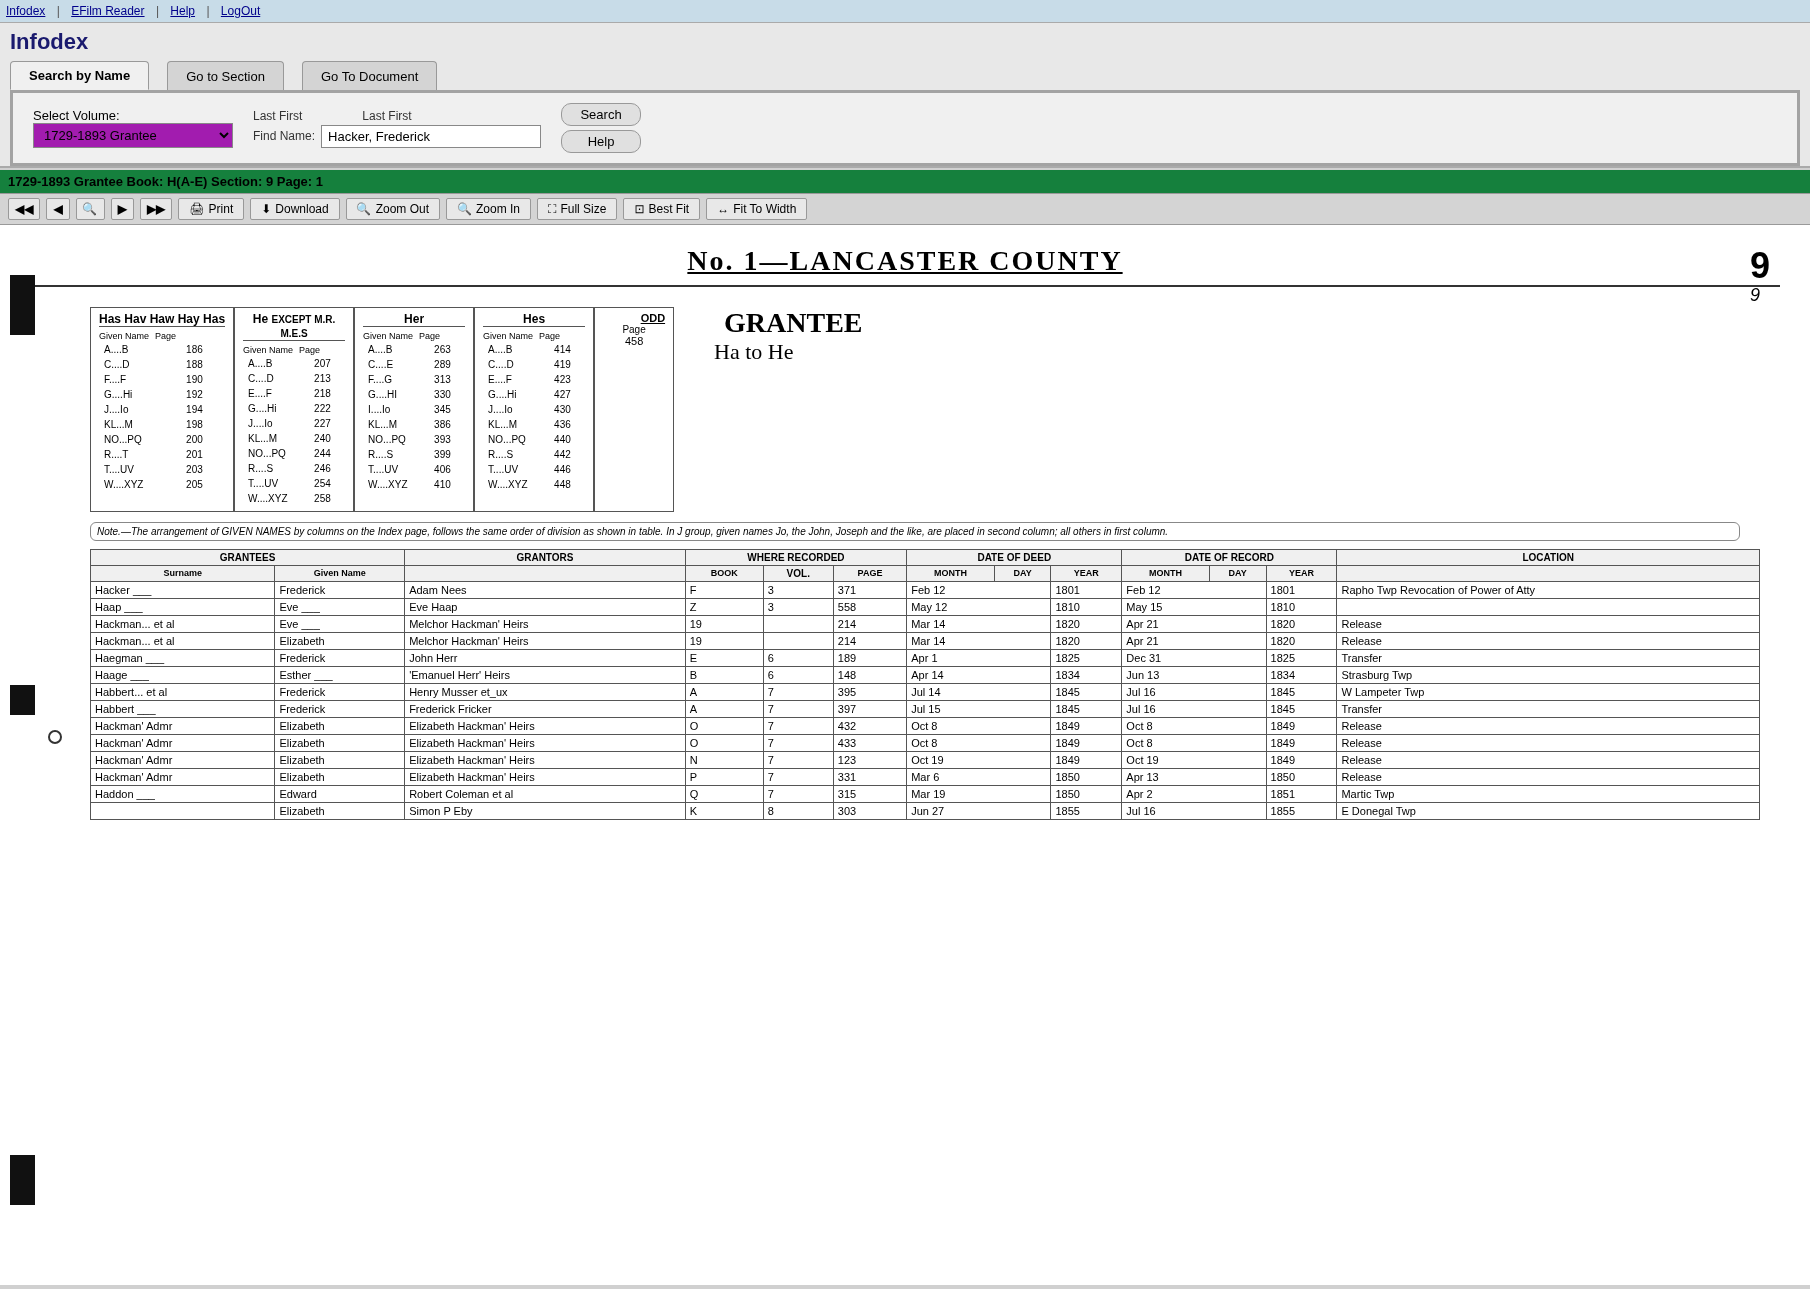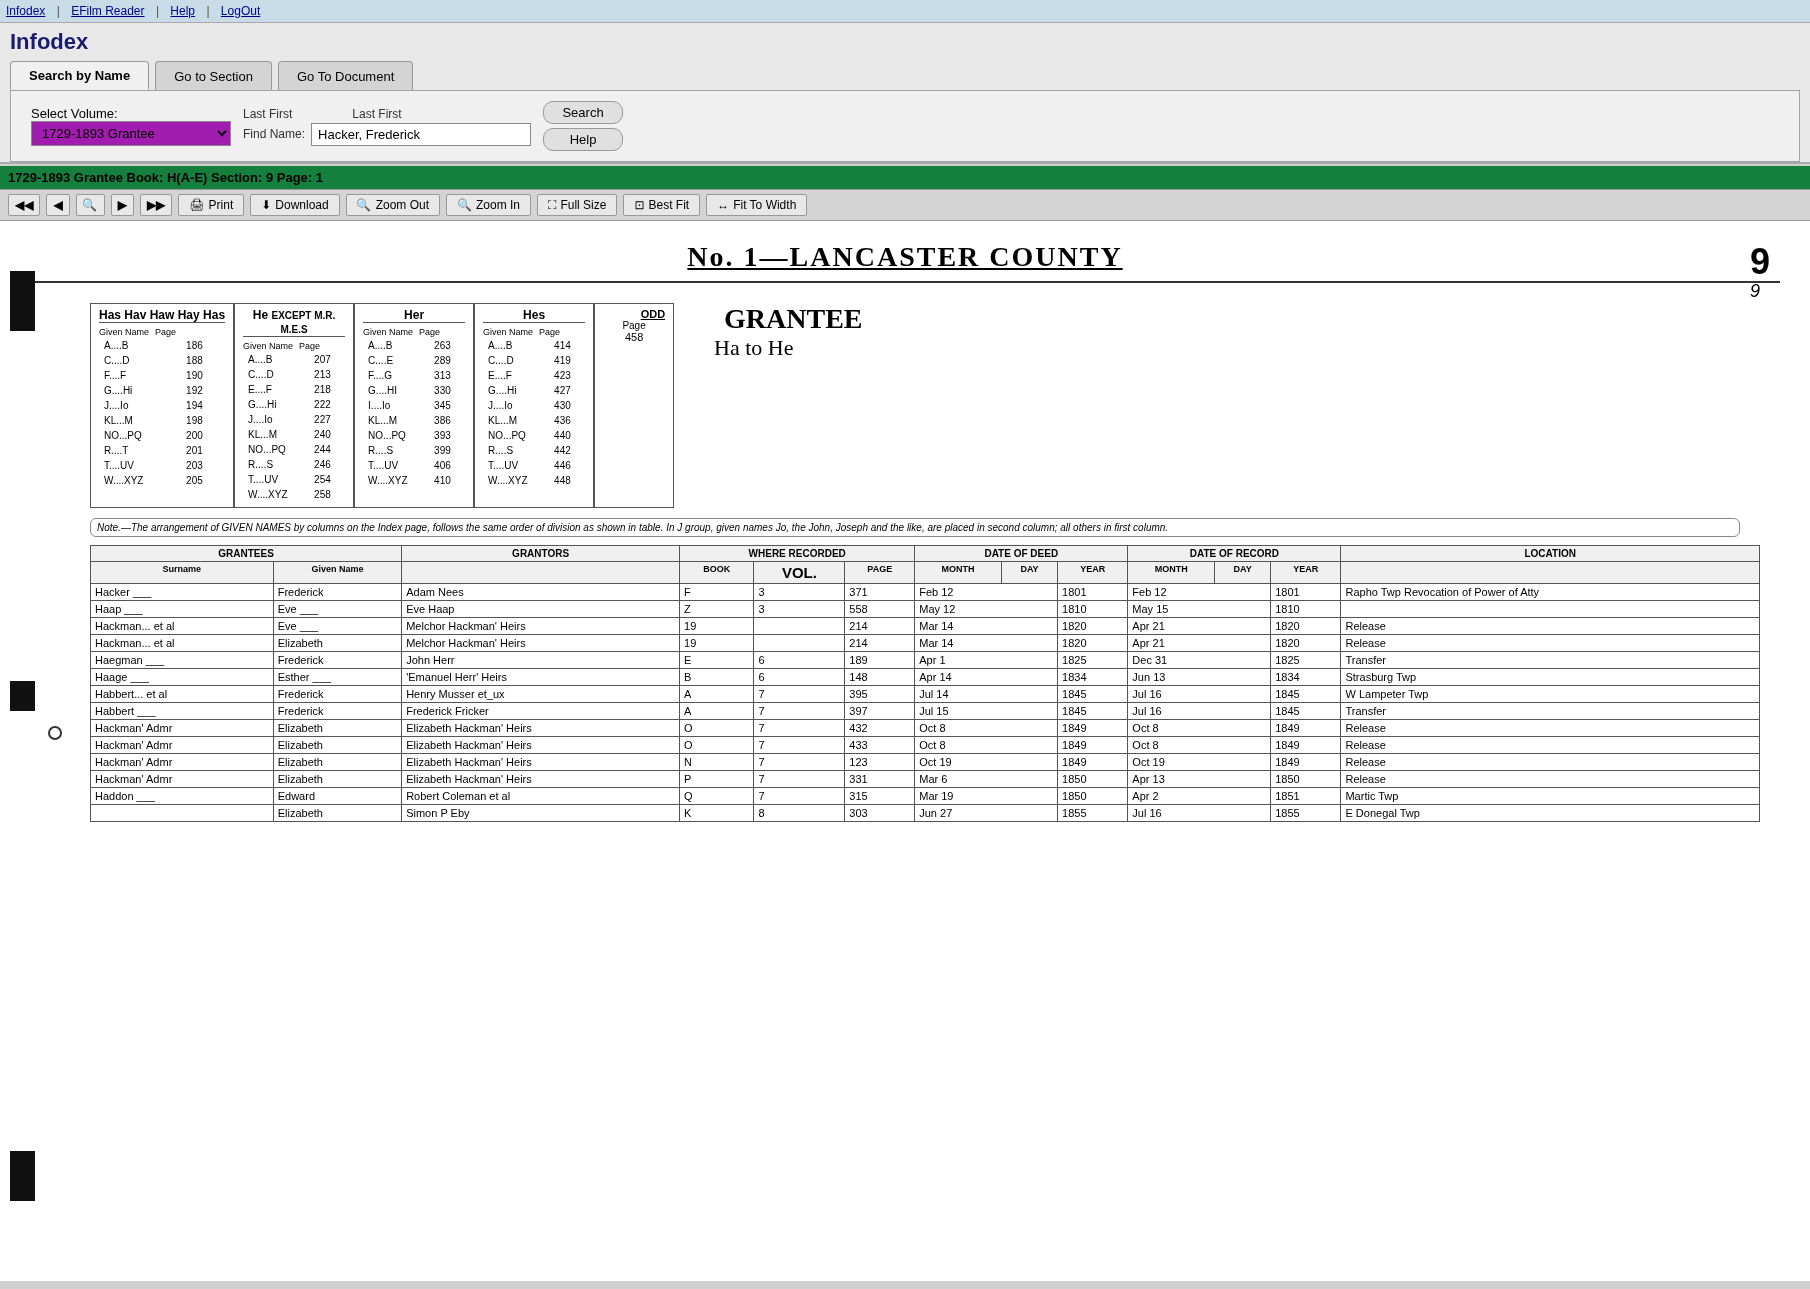--- a/index.html
+++ b/index.html
@@ -30,21 +30,21 @@
     #brand-title {
       font-size: 22px;
       font-weight: bold;
       color: #1a1a6e;
       margin-bottom: 6px;
     }
 
     
     #tab-bar {
       display: flex;
-      gap: 4px;
+      gap: 16px;
       margin-bottom: 0;
     }
     .tab-btn {
       background: #d4d4d4;
       border: 1px solid #999;
       border-bottom: none;
       padding: 6px 18px;
       font-size: 13px;
       cursor: pointer;
       border-radius: 4px 4px 0 0;
@@ -52,25 +52,25 @@
     }
     .tab-btn.active {
       background: #f0f0f0;
       font-weight: bold;
       border-bottom: 1px solid #f0f0f0;
     }
 
     
     #search-area {
       background: #f0f0f0;
-      border: 1px solid #a3a3a3;
+      border: 3px solid #a3a3a3;
       padding: 10px 20px 10px 20px;
       display: flex;
       align-items: center;
-      gap: 12px;
+      gap: 20px;
     }
     #search-area label { font-size: 13px; }
     #volume-select {
       padding: 3px 6px;
       font-size: 13px;
       border: 1px solid #888;
       background: #a21caf;
       width: 200px;
     }
     #find-name-group {
@@ -604,21 +604,21 @@
           <th colspan="3">WHERE RECORDED</th>
           <th colspan="3">DATE OF DEED</th>
           <th colspan="3">DATE OF RECORD</th>
           <th colspan="1">LOCATION</th>
         </tr>
         <tr>
           <th style="font-size:9px;">Surname</th>
           <th style="font-size:9px;">Given Name</th>
           <th style="font-size:9px;"></th>
           <th style="font-size:9px;">BOOK</th>
-          <th style="font-size:15px;">VOL.</th>
+          <th style="font-size:10px;">VOL.</th>
           <th style="font-size:9px;">PAGE</th>
           <th style="font-size:9px;">MONTH</th>
           <th style="font-size:9px;">DAY</th>
           <th style="font-size:9px;">YEAR</th>
           <th style="font-size:9px;">MONTH</th>
           <th style="font-size:9px;">DAY</th>
           <th style="font-size:9px;">YEAR</th>
           <th style="font-size:9px;"></th>
         </tr>
       </thead>

